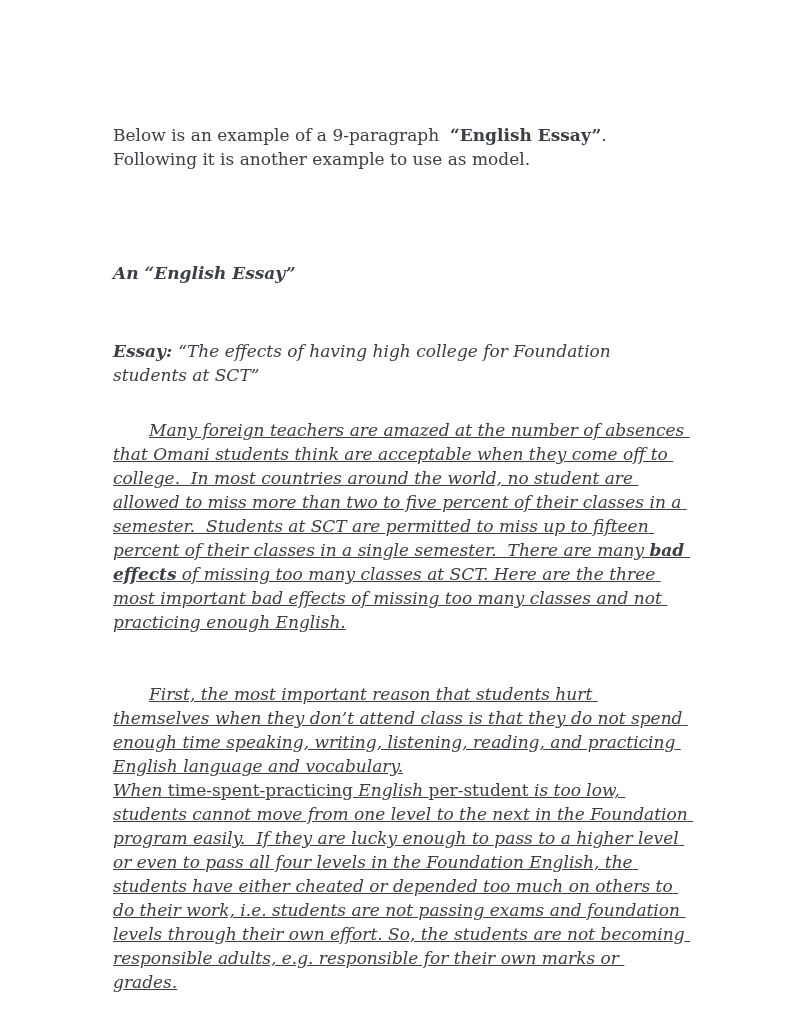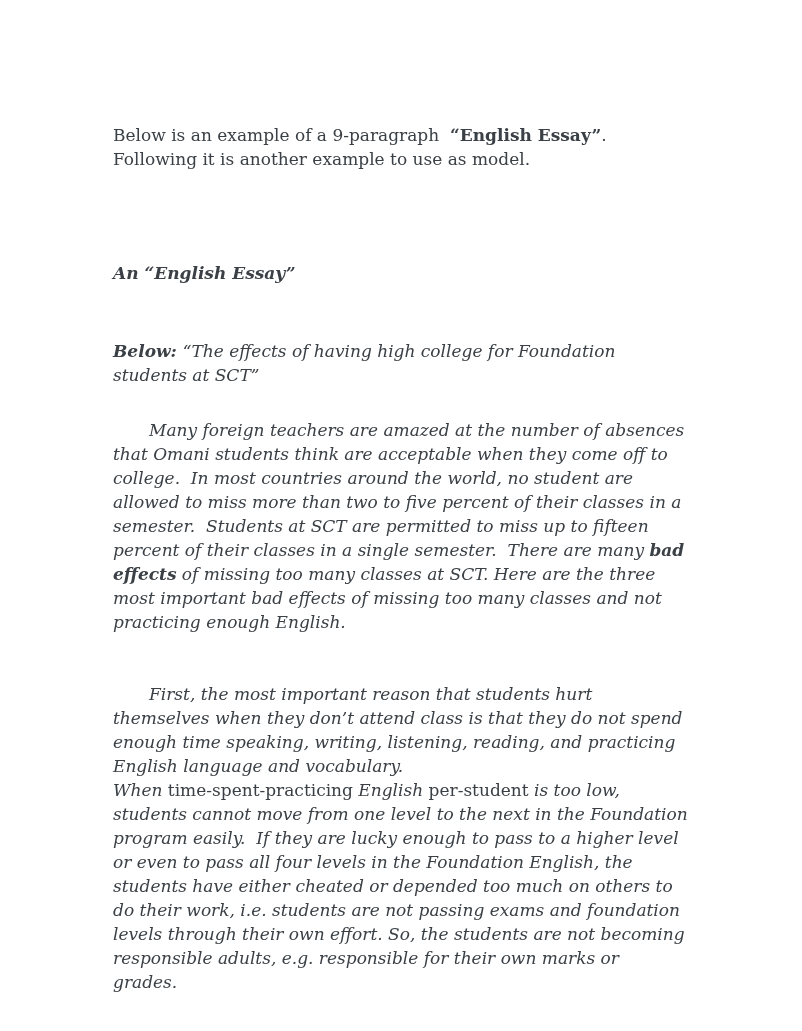--- a/index.html
+++ b/index.html
@@ -22,35 +22,35 @@
   }
   .para {
     margin: 0;
     font-size: 17px;
     line-height: 24px;
     white-space: pre-wrap;
   }
   .intro   { margin-bottom: 90px; }
   .heading { margin-bottom: 54px; }
   .topic   { margin-bottom: 31px; }
-  .body-para { margin-bottom: 48px; }
+  .body-para { margin-bottom: 48px; text-decoration: underline; }
   .indent  { text-indent: 36px; }
   
   .r  { font-style: normal; font-weight: 400; }
   .b  { font-style: normal; font-weight: 700; }
   .i  { font-style: italic; font-weight: 400; }
   .bi { font-style: italic; font-weight: 700; }
 </style>
 </head>
 <body style="color: rgb(58, 64, 69); background: rgb(255, 255, 255);">
 
 <div class="doc">
   <p class="para intro"><span class="run r">Below is an example of a 9-paragraph  </span><span class="run b">“English Essay</span><span class="run b">”</span><span class="run r">.  Following it is another example to use as model.</span></p>
 
   <p class="para heading"><span class="run bi">An “English Essay”</span></p>
 
-  <p class="para topic"><span class="run bi">Below: </span><span class="run i">“The effects of having high college for Foundation students at SCT”</span></p>
+  <p class="para topic"><span class="run bi">Essay: </span><span class="run i">“The effects of having high college for Foundation students at SCT”</span></p>
 
   <p class="para body-para indent"><span class="run i">Many foreign teachers are amazed at the number of absences that Omani students think are acceptable when they come off to college.  In most countries around the world, no student are allowed to miss more than two to five percent of their classes in a semester.  Students at SCT are permitted to miss up to fifteen percent of their classes in a single semester.  There are many </span><span class="run bi">bad effects</span><span class="run i"> of missing too many classes at SCT. Here are the three most important bad effects of missing too many classes and not practicing enough English.</span></p>
 
   <p class="para body-para indent"><span class="run i">First, the most important reason that students hurt themselves when they don’t attend class is that they do not spend enough time speaking, writing, listening, reading, and practicing English language and vocabulary.</span><br><span class="run i">When </span><span class="run r">time-spent-practicing </span><span class="run i">English </span><span class="run r">per-student </span><span class="run i">is too low, students cannot move from one level to the next in the Foundation program easily.  If they are lucky enough to pass to a higher level or even to pass all four levels in the Foundation English, the students have either cheated or depended too much on others to do their work, i.e. students are not passing exams and foundation levels through their own effort. So, the students are not becoming responsible adults, e.g. responsible for their own marks or grades.</span></p>
 
 </div>
 
 </body></html>

